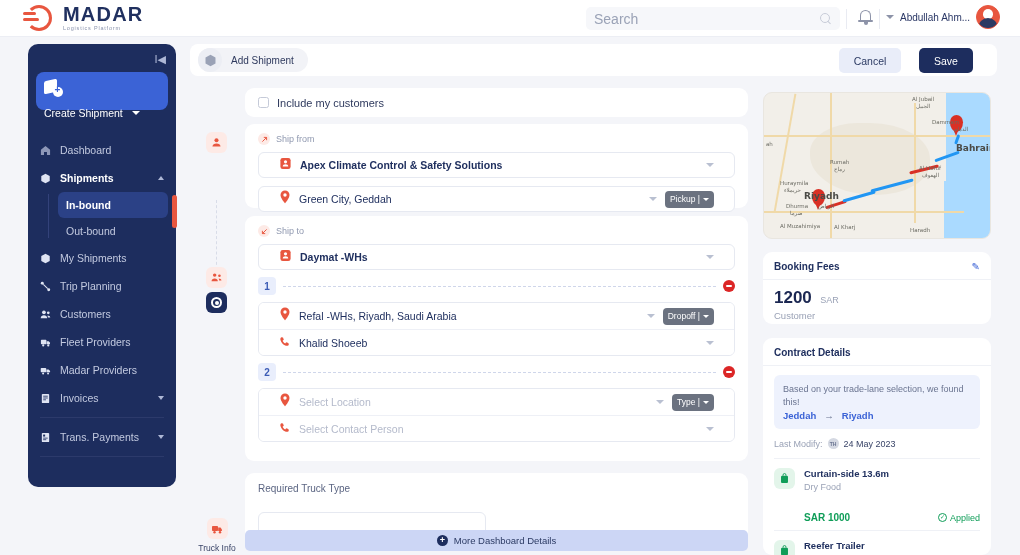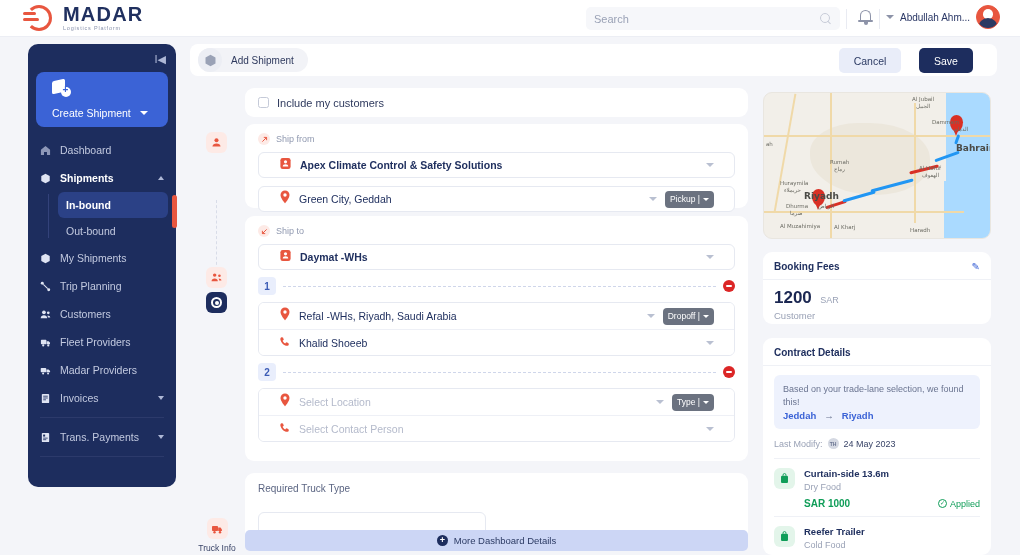--- a/index.html
+++ b/index.html
@@ -29,21 +29,21 @@
   }
   .logo-mark .bar1 { width: 13px; left: -1px; top: 9px; }
   .logo-mark .bar2 { width: 16px; left: -1px; top: 15px; }
   .logo-text { line-height: 1; }
   .logo-text .main { font-size: 20px; font-weight: bold; letter-spacing: 1.2px; color: #20305f; }
   .logo-text .sub { font-size: 5.5px; letter-spacing: .8px; color: #8a93ad; margin-top: 2px; }
 
   .search-box {
     position: absolute; left: 586px; top: 7px; width: 254px; height: 23px;
     background: #f6f7fa; border-radius: 5px; display: flex; align-items: center;
-    padding: 0 8px; font-size: 11px; color: #9aa2b6;
+    padding: 0 8px; font-size: 14px; color: #9aa2b6;
   }
   .search-box .txt { flex: 1; }
   .search-ico { width: 12px; height: 12px; position: relative; opacity: .5; }
   .search-ico::before {
     content:''; position:absolute; width:8px; height:8px; border:1.3px solid #9aa2b6;
     border-radius:50%; left:0; top:0;
   }
   .search-ico::after {
     content:''; position:absolute; width:4px; height:1.3px; background:#9aa2b6;
     transform: rotate(45deg); left:7px; top:9px;
@@ -71,22 +71,22 @@
   .avatar .head { position:absolute; left:6px; top:3px; width:10px; height:10px; background:#fff; border-radius:50% 50% 45% 45%; }
   .avatar .body2 { position:absolute; left:1px; top:12px; width:20px; height:12px; background:#2b3a63; border-radius:10px 10px 0 0; }
 
   
   .sidebar {
     position:absolute; left:28px; top:44px; width:148px; height:443px;
     background:#1d2d5e; border-radius:10px; color:#c7cde2; overflow:hidden;
   }
   .collapse-btn { position:absolute; right:10px; top:9px; font-size:11px; color:#aeb8d6; cursor:pointer; }
   .create-btn {
-    position:absolute; left:8px; top:28px; width:132px; height:55px;
-    background:#3b63d6; border-radius:8px; padding:8px 16px; color:#fff;
+    position:absolute; left:8px; top:28px; width:132px; height:38px;
+    background:#3b63d6; border-radius:8px; padding:8px 8px; color:#fff;
   }
   .create-btn .cube { width:22px; height:20px; position:relative; margin-bottom:3px; }
   .create-btn .cube .c1 {
     position:absolute; left:0; top:0; width:13px; height:13px; background:#fff;
     transform: skewY(-12deg); border-radius:2px;
   }
   .create-btn .cube .c2 {
     position:absolute; left:9px; top:7px; width:10px; height:10px; background:#fff;
     border-radius:50%;
   }
@@ -269,21 +269,21 @@
   .hr-line { height:1px; background:#eff1f6; margin:0 11px; }
 
   .contract-item { display:flex; gap:9px; padding:9px 11px 7px; align-items:flex-start; }
   .ci-ico {
     width:21px;height:21px;border-radius:6px;background:#e3f5ea;flex:0 0 21px;
     display:flex;align-items:center;justify-content:center;
   }
   .ci-body { flex:1; }
   .ci-title { font-size:9.5px; font-weight:bold; color:#20305f; }
   .ci-sub { font-size:9px; color:#9aa2b6; margin-top:3px; }
-  .ci-foot { display:flex; align-items:center; justify-content:space-between; margin-top:6px; }
+  .ci-foot { display:flex; align-items:center; justify-content:space-between; margin-top:20px; }
   .ci-price { font-size:10px; font-weight:bold; color:#0f9d58; }
   .ci-status { font-size:9px; color:#0f9d58; display:flex; align-items:center; gap:3px; }
   .ci-status .ck {
     width:9px;height:9px;border:1.2px solid #0f9d58;border-radius:50%;
     font-size:6px; line-height:7px; text-align:center;
   }
 
   
   .toolbar {
     position:absolute; left:190px; top:44px; width:807px; height:32px;

